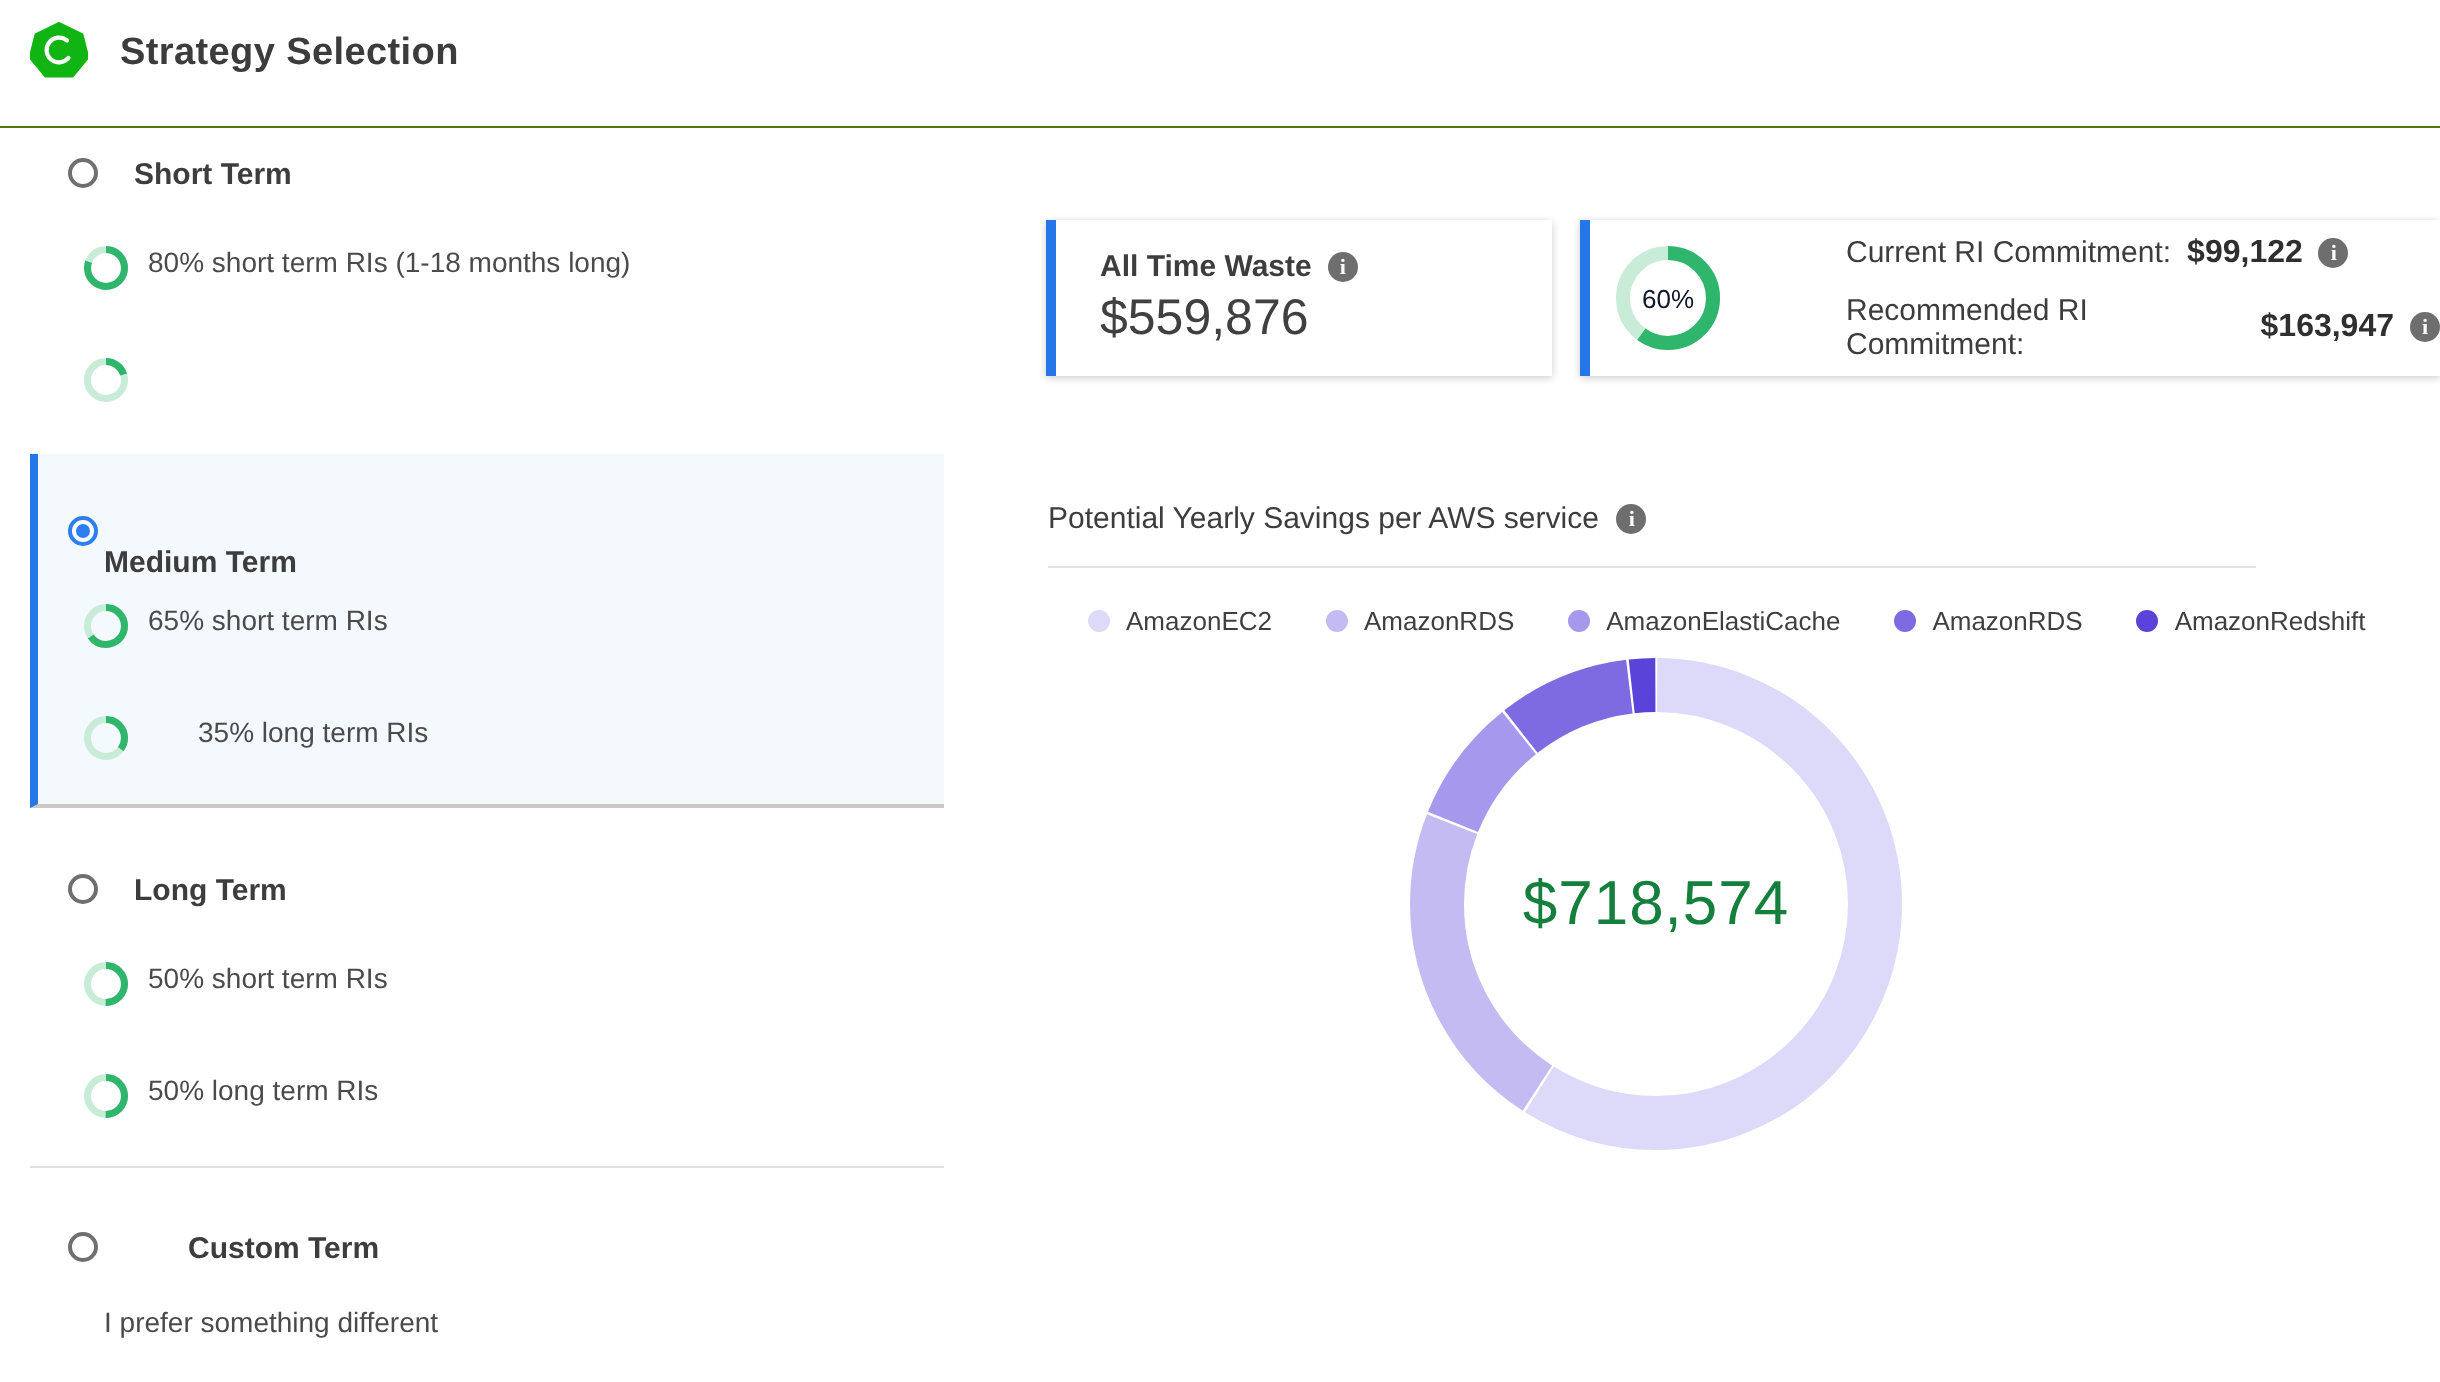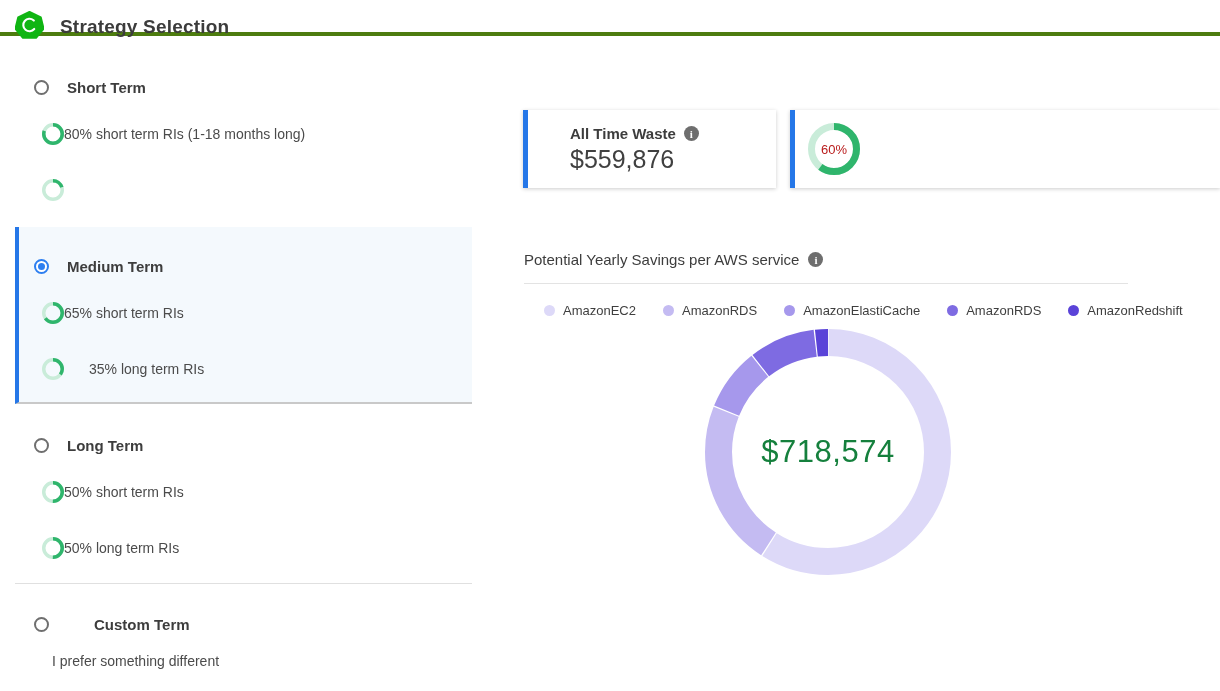--- a/index.html
+++ b/index.html
@@ -1,45 +1,45 @@
 <!DOCTYPE html>
 <html><head>
 <meta charset="utf-8">
 <style>
   * { box-sizing: border-box; }
   html,body { margin:0; padding:0; background:#fff; }
   body { font-family:"Liberation Sans", sans-serif; color:#4b4b4b; }
   .app { position:relative; width:1220px; height:691px; background:#fff; overflow:hidden; }
 
   
-  .hdr { position:absolute; top:0; left:0; right:0; height:36px; border-bottom:4px solid #4d7c0f; background:#fff; }
+  .hdr { position:absolute; top:0; left:0; right:0; height:64px; border-bottom:1px solid #4d7c0f; background:#fff; }
   .hdr .logo { position:absolute; left:15px; top:11px; width:29px; height:29px; }
   .hdr .title { position:absolute; left:60px; top:16px; font-size:19px; font-weight:bold; color:#3c3c3c; letter-spacing:.2px; }
 
   
-  .row { position:absolute; display:flex; align-items:center; }
+  .row { position:absolute; display:flex; align-items:flex-start; }
   .radio { width:15px; height:15px; border:2px solid #6f6f6f; border-radius:50%; background:#fff; flex:0 0 15px; position:relative; cursor:pointer; }
   .radio.selected { border-color:#2d7ff0; }
   .radio.selected::after { content:''; position:absolute; inset:2px; border-radius:50%; background:#2d7ff0; }
   .opt-label { margin-left:18px; font-size:15px; font-weight:bold; color:#3d3d3d; }
-  .sub-text { font-size:14px; color:#4b4b4b; }
+  .sub-text { margin-left:10px; font-size:14px; color:#4b4b4b; }
   .ring { width:22px; height:22px; flex:0 0 22px; }
   .ring svg { display:block; }
   .sel-box { position:absolute; left:15px; top:227px; width:457px; height:177px; background:#f4f9fd; border-left:4px solid #2577e8; border-bottom:2px solid #c9c9c9; }
   .list-divider { position:absolute; left:15px; top:583px; width:457px; height:1px; background:#e0e0e0; }
   .custom-desc { position:absolute; left:52px; top:653px; font-size:14px; color:#4b4b4b; }
 
   
   .card { position:absolute; top:110px; height:78px; background:#fff; border-left:5px solid #2577e8; box-shadow:0 1px 4px rgba(0,0,0,.20); }
-  .card-waste { left:523px; width:253px;padding-left:20px; }
+  .card-waste { left:523px; width:253px; }
   .card-title { margin:15px 0 0 22px; display:flex; align-items:center; gap:8px; font-size:15px; font-weight:bold; color:#3d3d3d; }
   .card-value { margin:3px 0 0 22px; font-size:25px; color:#404040; }
   .card-commit { left:790px; right:0; display:flex; align-items:center; }
   .gauge { position:relative; width:52px; height:52px; margin-left:13px; flex:0 0 52px; }
-  .gauge-label { position:absolute; inset:0; display:flex; align-items:center; justify-content:center; font-size:13px; color:#b91c1c;text-align:center; }
+  .gauge-label { position:absolute; inset:0; display:flex; align-items:center; justify-content:center; font-size:13px; color:#0f172a;text-align:center; }
   .commit-lines { margin-left:63px; display:flex; flex-direction:column; gap:11px; }
   .commit-line { display:flex; align-items:center; gap:8px; font-size:15px; color:#3d3d3d; }
   .commit-line b { font-size:16px; color:#2f2f2f; }
 
   .info { width:15px; height:15px; border-radius:50%; background:#6e6e6e; color:#fff; display:inline-flex; align-items:center; justify-content:center; font:bold 11px "Liberation Serif", serif; cursor:pointer; flex:0 0 15px; }
   .info::after { content:'i'; }
 
   
   .chart-panel { position:absolute; left:524px; top:250px; width:604px; }
   .chart-title { display:flex; align-items:center; gap:9px; font-size:15px; font-weight:normal; color:#3d3d3d; height:19px; }
@@ -81,21 +81,21 @@
   </div>
   <div class="row" style="left:42px; top:179px;">
     <span class="ring">
         <svg width="22" height="22" viewBox="0 0 22 22">
           <circle cx="11" cy="11" r="9.25" fill="none" stroke="#c9ecd9" stroke-width="3.5" transform="rotate(-90 11 11)"></circle>
           <circle cx="11" cy="11" r="9.25" fill="none" stroke="#2fb56c" stroke-width="3.5" stroke-dasharray="11.623892818282235 58.119464091411174" transform="rotate(-90 11 11)"></circle>
         </svg>
       </span>
   </div>
 
-  <div class="row" style="left:34px; top:258px;">
+  <div class="row" style="left:34px; top:258px;flex-direction:column;">
     <span class="radio selected"></span>
     <span class="opt-label">Medium Term</span>
   </div>
   <div class="row" style="left:42px; top:302px;">
     <span class="ring">
         <svg width="22" height="22" viewBox="0 0 22 22">
           <circle cx="11" cy="11" r="9.25" fill="none" stroke="#c9ecd9" stroke-width="3.5" transform="rotate(-90 11 11)"></circle>
           <circle cx="11" cy="11" r="9.25" fill="none" stroke="#2fb56c" stroke-width="3.5" stroke-dasharray="37.777651659417266 58.119464091411174" transform="rotate(-90 11 11)"></circle>
         </svg>
       </span>
@@ -149,20 +149,32 @@
     </div>
     <div class="card-value">$559,876</div>
   </div>
 
   <div class="card card-commit">
     <div class="gauge"><svg width="52" height="52" viewBox="0 0 52 52">
           <circle cx="26" cy="26" r="22.5" fill="none" stroke="#c9ecd9" stroke-width="7" transform="rotate(-90 26 26)"></circle>
           <circle cx="26" cy="26" r="22.5" fill="none" stroke="#2fb56c" stroke-width="7" stroke-dasharray="84.82300164692442 141.3716694115407" transform="rotate(-90 26 26)"></circle>
         </svg>
       <span class="gauge-label">60%</span>
+    </div>
+    <div class="commit-lines">
+      <div class="commit-line">
+        <span>Current RI Commitment:</span>
+        <b>$99,122</b>
+        <span class="info"></span>
+      </div>
+      <div class="commit-line">
+        <span>Recommended RI Commitment:</span>
+        <b>$163,947</b>
+        <span class="info"></span>
+      </div>
     </div>
   </div>
 
   <div class="chart-panel">
     <div class="chart-title">
       <span>Potential Yearly Savings per AWS service</span>
       <span class="info"></span>
     </div>
     <div class="chart-divider"></div>
     <div class="legend">

